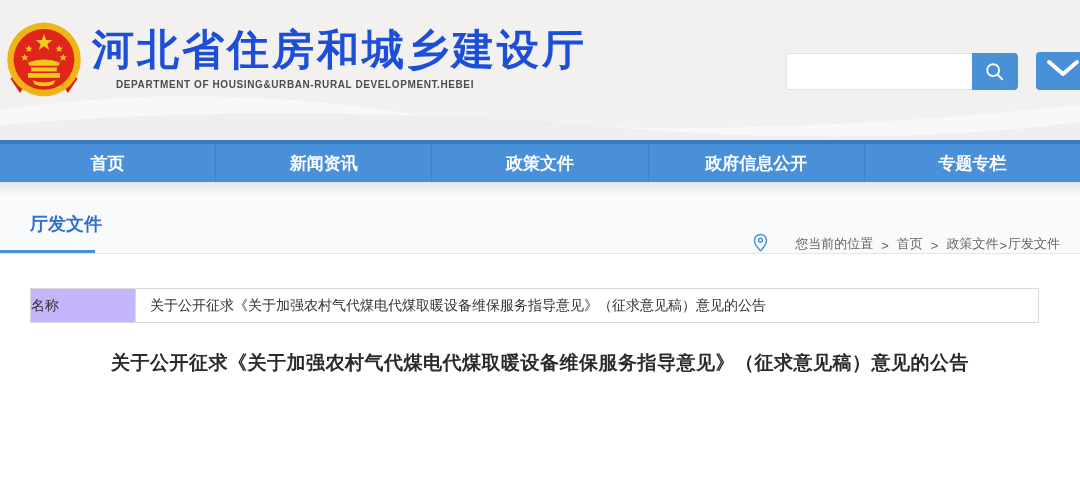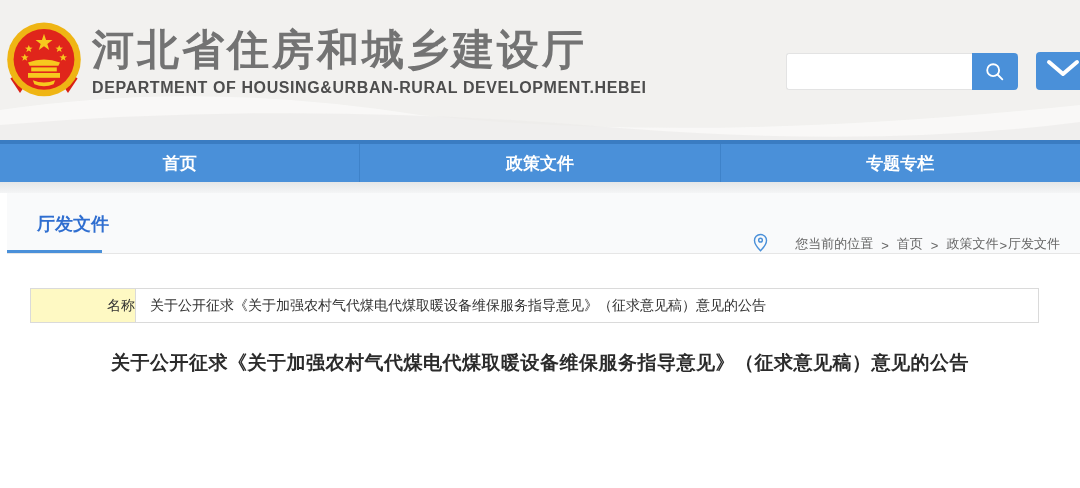--- a/index.html
+++ b/index.html
@@ -4,55 +4,55 @@
 <style>
   * { box-sizing: border-box; margin: 0; padding: 0; }
   html,body { width:1080px; height:488px; overflow:hidden; background:#ffffff;
     font-family:"Liberation Sans","DejaVu Sans",sans-serif; }
 
   
   .site-header { position:relative; width:100%; height:140px; background:#f2f1ef; overflow:hidden; }
   .mountains { position:absolute; left:0; bottom:0; width:100%; height:70px; }
   .logo-link { position:absolute; left:4px; top:20px; width:80px; height:82px; cursor:pointer; }
   .titles { position:absolute; left:92px; top:26px; }
-  .site-title { color:#737373; font-size:42px; font-weight:bold; letter-spacing:3px; line-height:1.15; white-space:nowrap; }
-  .site-subtitle { color:#4d4d4d; font-size:16px; font-weight:bold; letter-spacing:0.6px; margin-top:5px; white-space:nowrap; }
+  .site-title { color:#1d4ed8; font-size:42px; font-weight:bold; letter-spacing:3px; line-height:1.15; white-space:nowrap; }
+  .site-subtitle { color:#4d4d4d; font-size:10px; font-weight:bold; letter-spacing:0.6px; margin-top:5px; white-space:nowrap;margin-left:24px; }
 
   .search-box { position:absolute; top:53px; right:62px; display:flex; height:37px; }
   .search-input { width:186px; height:37px; border:1px solid #e3e3e3; border-right:none;
     border-radius:3px 0 0 3px; padding:0 10px; font-size:14px; outline:none; background:#fff; }
   .search-button { width:46px; height:37px; background:#4a90d9; border:none;
     border-radius:0 4px 4px 0; cursor:pointer; display:flex; align-items:center; justify-content:center; }
   .mail-button { position:absolute; top:52px; right:-10px; width:54px; height:38px; background:#4a90d9;
     border:none; border-radius:4px; cursor:pointer; display:flex; align-items:center; justify-content:center; }
 
   
   .main-nav { display:flex; height:42px; background:#4a90d9; border-top:4px solid #3a7cc2; }
   .nav-item { flex:1; display:flex; align-items:center; justify-content:center;
     color:#ffffff; font-size:17px; font-weight:bold; cursor:pointer; border-left:1px solid #3e82c9; }
   .nav-item:first-child { border-left:none; }
 
   .gap-strip { height:11px; background:linear-gradient(#e4e6e8,#f4f5f6); }
 
   
-  .breadcrumb-bar { position:relative; height:61px; background:#f9fafb; border-bottom:1px solid #e6e6e6;margin-left:7px; }
+  .breadcrumb-bar { position:relative; height:61px; background:#f9fafb; border-bottom:1px solid #e6e6e6; }
   .section-title { position:absolute; left:30px; top:19px; color:#2f6ed0; font-size:18px; font-weight:bold; }
   .section-underline { position:absolute; left:0; bottom:0; width:95px; height:3px; background:#4a90d9; }
   .crumb-area { position:absolute; right:20px; top:0; height:100%; display:flex; align-items:flex-end;
     color:#666; font-size:13px; }
   .crumb-area .pin { margin-right:26px; display:flex; align-items:center; }
   .crumb { cursor:pointer; }
   .sep { margin:0 8px; color:#666; }
   .sep-tight { margin:0 1px; }
 
   
   .content { background:#ffffff; padding-top:34px; }
   table.doc-table { border-collapse:collapse; margin-left:30px; width:1008px; table-layout:fixed; }
   .doc-table td { border:1px solid #dadada; height:34px; font-size:14px; color:#333; }
-  .doc-table td.label { background:#fef9c3; text-align:right; width:105px; }
+  .doc-table td.label { background:#c4b5fd; text-align:left; width:105px; }
   .doc-table td.value { background:#ffffff; text-align:left; padding:0 14px; }
   .doc-table col.c1 { width:105px; } .doc-table col.c2 { width:320px; }
   .doc-table col.c3 { width:105px; } .doc-table col.c4 { width:478px; }
 
   .article-title { margin-top:27px; text-align:center; font-size:19px; font-weight:bold;
     color:#2b2b2b; letter-spacing:0.5px; }
 </style>
 </head>
 <body>
 
@@ -97,21 +97,23 @@
 
   <button class="mail-button">
     <svg width="34" height="24" viewBox="0 0 34 24">
       <polyline points="3,3 17,15 31,3" fill="none" stroke="#ffffff" stroke-width="4" stroke-linecap="round" stroke-linejoin="round"></polyline>
     </svg>
   </button>
 </div>
 
 <div class="main-nav">
   <div class="nav-item">首页</div>
+  <div class="nav-item">新闻资讯</div>
   <div class="nav-item">政策文件</div>
+  <div class="nav-item">政府信息公开</div>
   <div class="nav-item">专题专栏</div>
 </div>
 
 <div class="gap-strip"></div>
 
 <div class="breadcrumb-bar">
   <div class="section-title">厅发文件</div>
   <div class="section-underline"></div>
 
   <div class="crumb-area">

